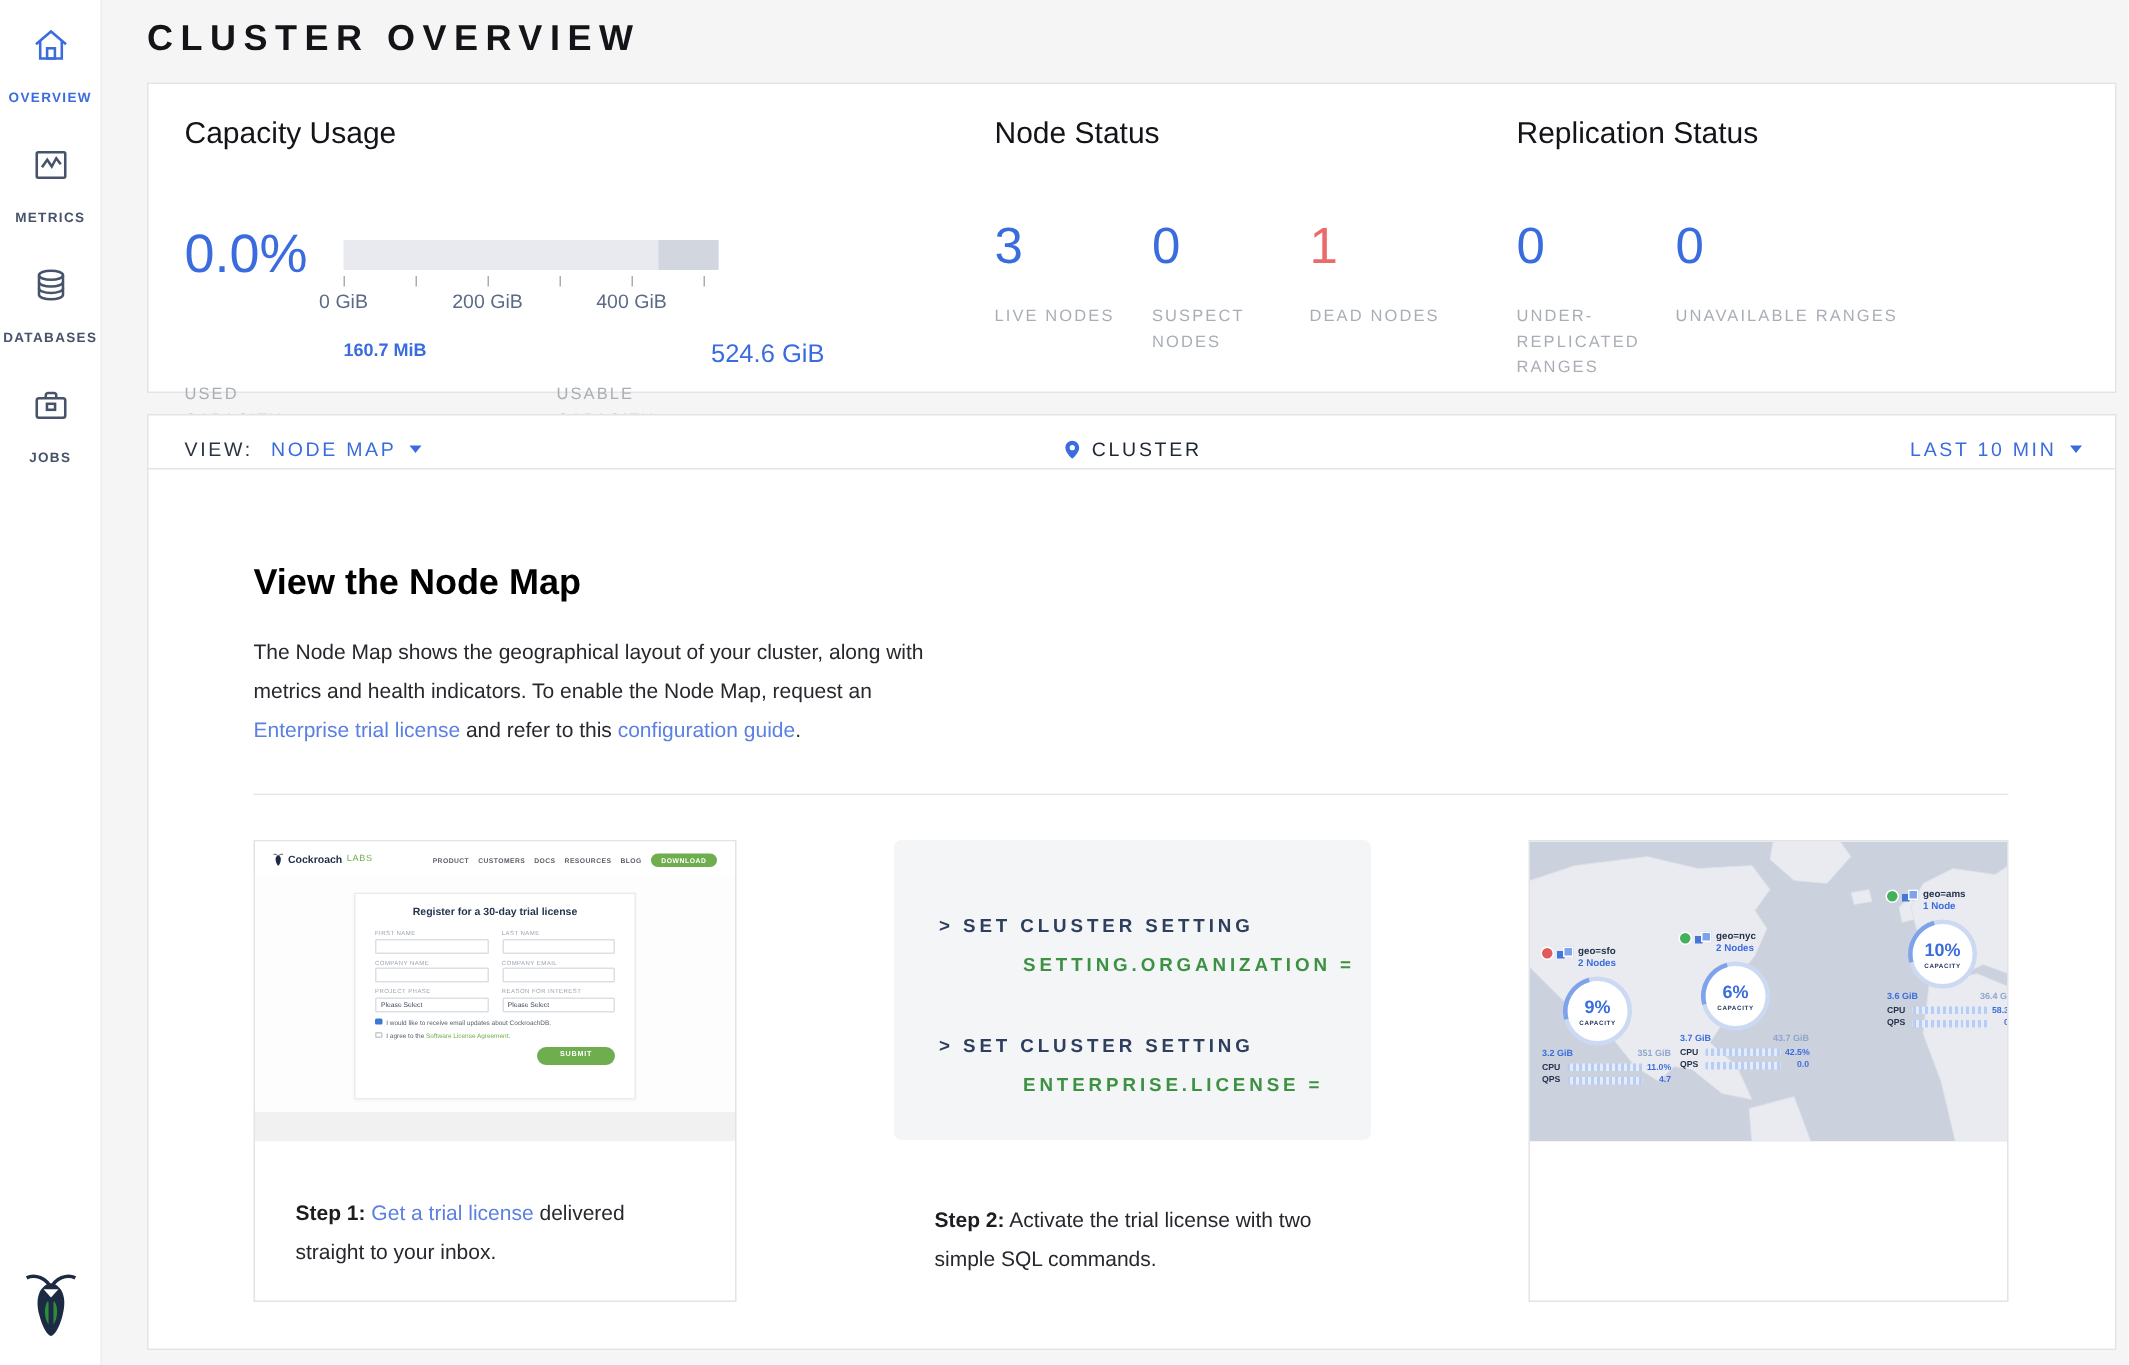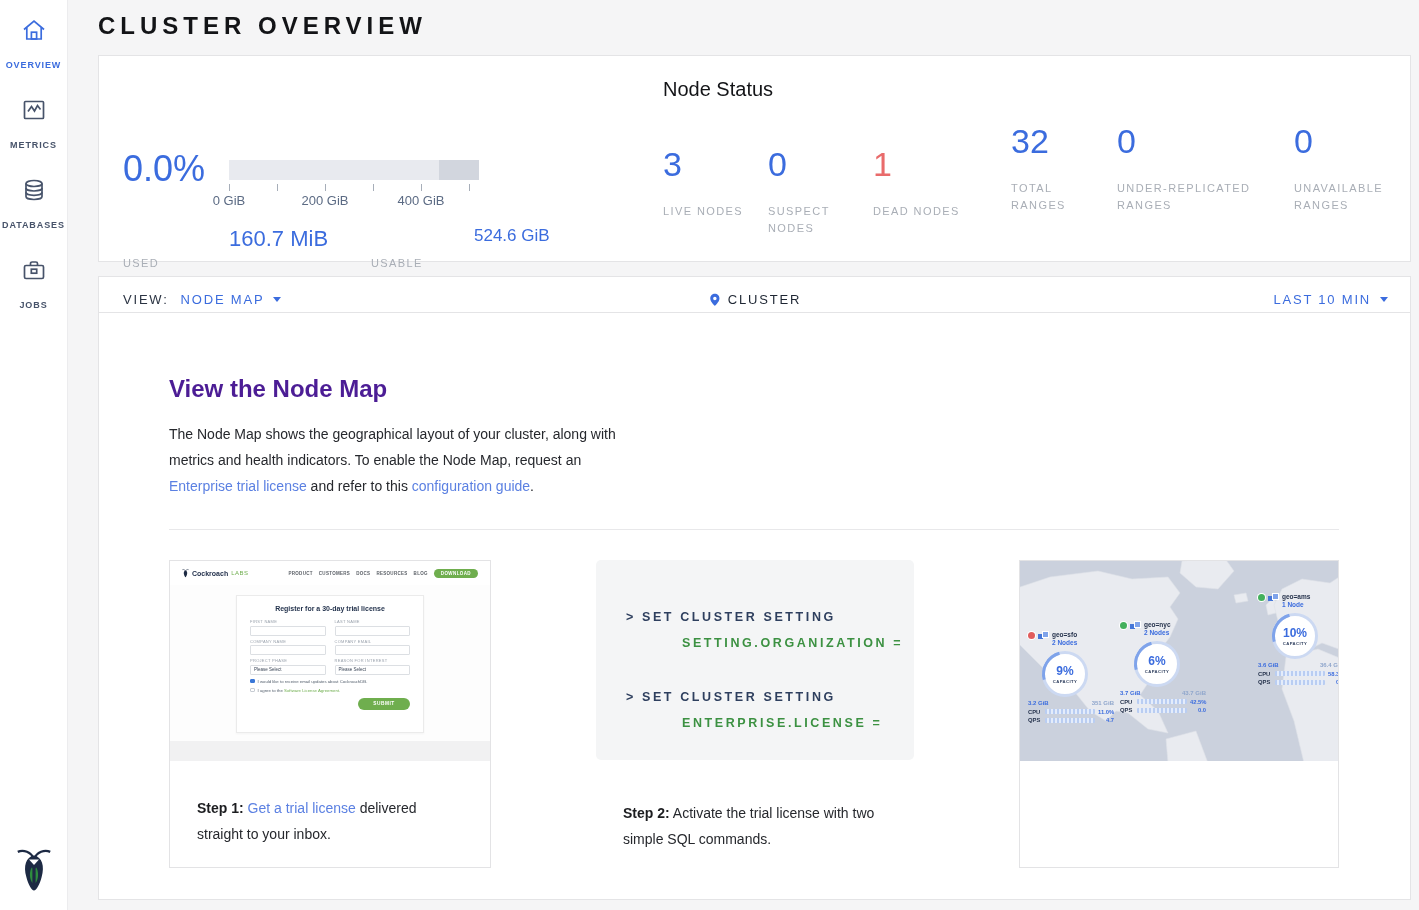--- a/index.html
+++ b/index.html
@@ -37,21 +37,21 @@
   .cap-sec{position:absolute;left:24px;top:22px;width:500px;height:160px;}
   .cap-pct{position:absolute;left:0;top:70px;font-size:36px;font-weight:500;color:var(--blue);}
   .cap-bar{position:absolute;left:106px;top:82px;width:250px;height:20px;background:#e8eaef;}
   .cap-bar-extra{position:absolute;right:0;top:0;height:100%;width:16%;background:#d2d6de;}
   .cap-ticks{position:absolute;left:106px;top:106px;width:250px;height:7px;}
   .cap-ticks i{position:absolute;top:0;width:1px;height:7px;background:#a7aeb9;}
   .cap-tick-labels{position:absolute;left:106px;top:115px;width:250px;font-size:13px;color:var(--tick);}
   .cap-tick-labels span{position:absolute;transform:translateX(-50%);white-space:nowrap;}
   .statlabel{font-size:11px;letter-spacing:1.4px;color:var(--label);line-height:17px;font-weight:500;margin-top:40px;}
   .cap-used-label{position:absolute;left:0;top:137px;width:92px;}
-  .cap-used-value{position:absolute;left:106px;top:148px;font-size:22px;color:var(--blue);font-weight:400;}
+  .cap-used-value{position:absolute;left:106px;top:148px;font-size:12px;color:var(--blue);font-weight:700;}
   .cap-usable-label{position:absolute;left:248px;top:137px;width:92px;}
   .cap-usable-value{position:absolute;left:351px;top:148px;font-size:17px;color:var(--blue);font-weight:500;}
 
   
   .stats-sec{position:absolute;top:22px;margin-left:12px;}
   .stats-sec.nodes{left:552px;}
   .stats-sec.repl{left:900px;}
   .stat-row{display:flex;margin-top:44px;}
   .stat{display:flex;flex-direction:column;}
   .stats-sec.nodes .stat{width:105px;}
@@ -64,21 +64,21 @@
 
   
   .vb-left{display:flex;align-items:center;padding-left:24px;font-size:13px;letter-spacing:1.8px;}
   .vb-view-label{color:#2a3342;font-weight:500;}
   .vb-view-value{color:var(--blue);margin-left:12px;font-weight:500;display:flex;align-items:center;cursor:pointer;}
   .caret{display:inline-block;width:0;height:0;border-left:4.5px solid transparent;border-right:4.5px solid transparent;border-top:5.5px solid currentColor;margin-left:9px;}
   .vb-center{position:absolute;left:50%;transform:translateX(-50%);display:flex;align-items:center;gap:7px;font-size:13px;letter-spacing:1.8px;color:#1e2633;font-weight:500;}
   .vb-right{margin-left:auto;padding-right:22px;color:var(--blue);font-size:13px;letter-spacing:1.8px;font-weight:500;display:flex;align-items:center;cursor:pointer;}
 
   
-  .nm-heading{position:absolute;left:70px;top:62px;font-size:24px;font-weight:600;color:#4c1d95;}
+  .nm-heading{position:absolute;left:70px;top:62px;font-size:24px;font-weight:600;color:#000000;}
   .nm-desc{position:absolute;left:70px;top:108px;width:462px;font-size:14px;line-height:26px;color:#26282d;}
   .nm-desc a,.cap-link{color:var(--link);text-decoration:none;cursor:pointer;}
   .trial-btn{position:absolute;left:930px;top:68px;width:310px;height:40px;background:#fff;border:1px solid #ccd2da;border-radius:4px;color:var(--blue);font-size:14px;letter-spacing:1.6px;font-weight:500;display:flex;align-items:center;justify-content:center;cursor:pointer;font-family:inherit;}
   .divider{position:absolute;left:70px;top:216px;width:1170px;border-top:1px solid #e8e8ea;}
 
   .card{position:absolute;top:247px;height:308px;background:#fff;}
   .card.bordered{border:1px solid #e3e3e5;}
   .card1{left:70px;width:322px;}
   .card2{left:497px;width:318px;}
   .card3{left:920px;width:320px;}
@@ -196,20 +196,21 @@
       <path d="M22.2 24 C25.5 28 25.2 37 21.8 41.5 L21.8 25.8 Z" fill="#2e8c3e"></path>
     </svg>
   </div>
 </aside>
 
 <h1 class="page-title">CLUSTER OVERVIEW</h1>
 
 <section class="panel summary">
 
   <div class="cap-sec">
+    <div class="sec-title">Capacity Usage</div>
     <div class="cap-pct">0.0%</div>
     <div class="cap-bar">
         <div class="cap-bar-extra"></div>
       </div>
     <div class="cap-ticks">
       <i style="left:0"></i>
         <i style="left:48px"></i>
         <i style="left:96px"></i>
         <i style="left:144px"></i>
         <i style="left:192px"></i>
@@ -238,25 +239,22 @@
         <span class="statlabel">SUSPECT NODES</span>
       </div>
       <div class="stat">
         <span class="stat-value red">1</span>
         <span class="statlabel">DEAD NODES</span>
       </div>
     </div>
   </div>
 
   <div class="stats-sec repl">
+    <div class="sec-title">Replication Status</div>
     <div class="stat-row">
-      <div class="stat">
-        <span class="stat-value">32</span>
-        <span class="statlabel">TOTAL RANGES</span>
-      </div>
       <div class="stat">
         <span class="stat-value">0</span>
         <span class="statlabel">UNDER-REPLICATED RANGES</span>
       </div>
       <div class="stat">
         <span class="stat-value">0</span>
         <span class="statlabel">UNAVAILABLE RANGES</span>
       </div>
     </div>
   </div>

